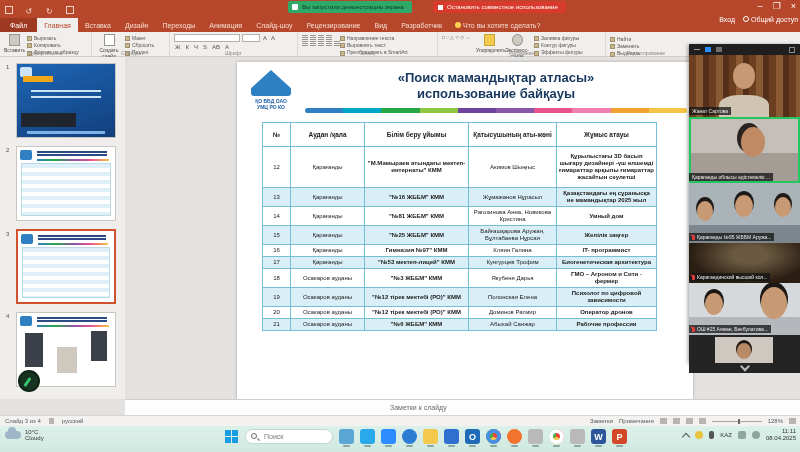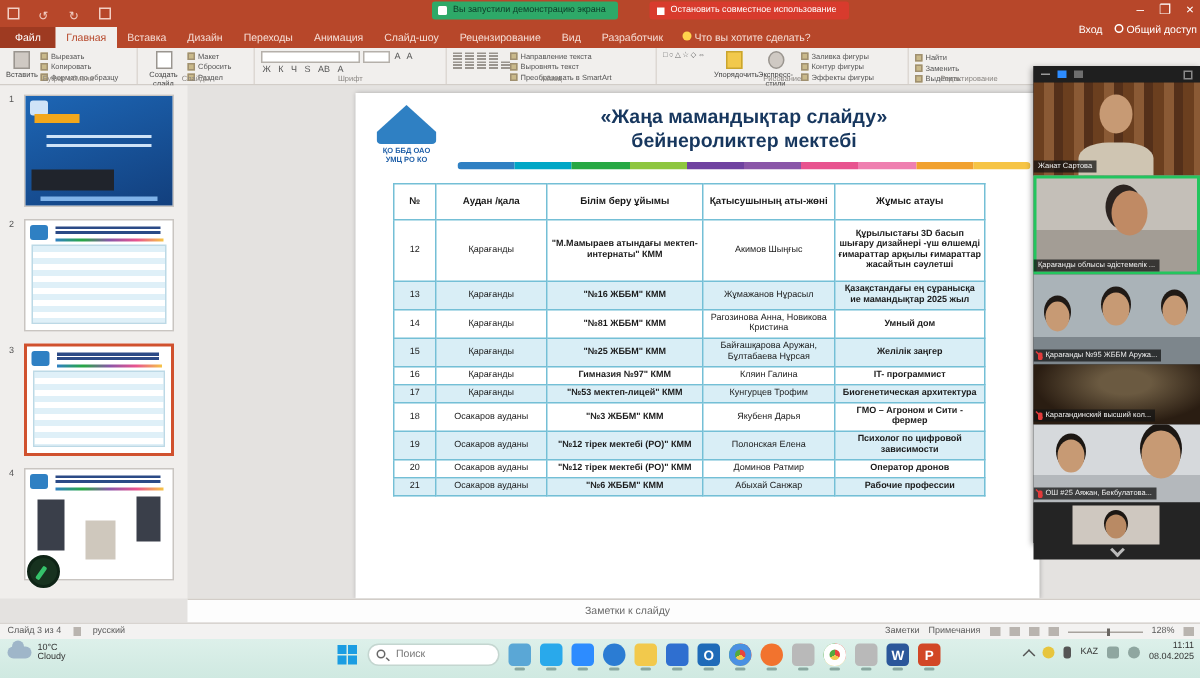--- a/index.html
+++ b/index.html
@@ -289,22 +289,22 @@
   <div id="pen-tool"></div>
 </div>
 
 <div id="slide">
   <div id="slide-logo">
     <div class="logo-shape"></div>
     <div class="logo-text">ҚО ББД ОАО
 УМЦ РО КО</div>
   </div>
   <div id="slide-title">
-    <div>«Жаңа мамандықтар слайду»</div>
-    <div>бейнероликтер мектебі</div>
+    <div>«Поиск мамандықтар атласы»</div>
+    <div>использование байқауы</div>
   </div>
   <div id="stripe">
       <span class="seg" style="background: rgb(47, 128, 195);"></span>
       <span class="seg" style="background: rgb(0, 167, 198);"></span>
       <span class="seg" style="background: rgb(39, 168, 68);"></span>
       <span class="seg" style="background: rgb(142, 198, 63);"></span>
       <span class="seg" style="background: rgb(111, 66, 160);"></span>
       <span class="seg" style="background: rgb(138, 86, 168);"></span>
       <span class="seg" style="background: rgb(232, 83, 143);"></span>
       <span class="seg" style="background: rgb(239, 127, 176);"></span>

